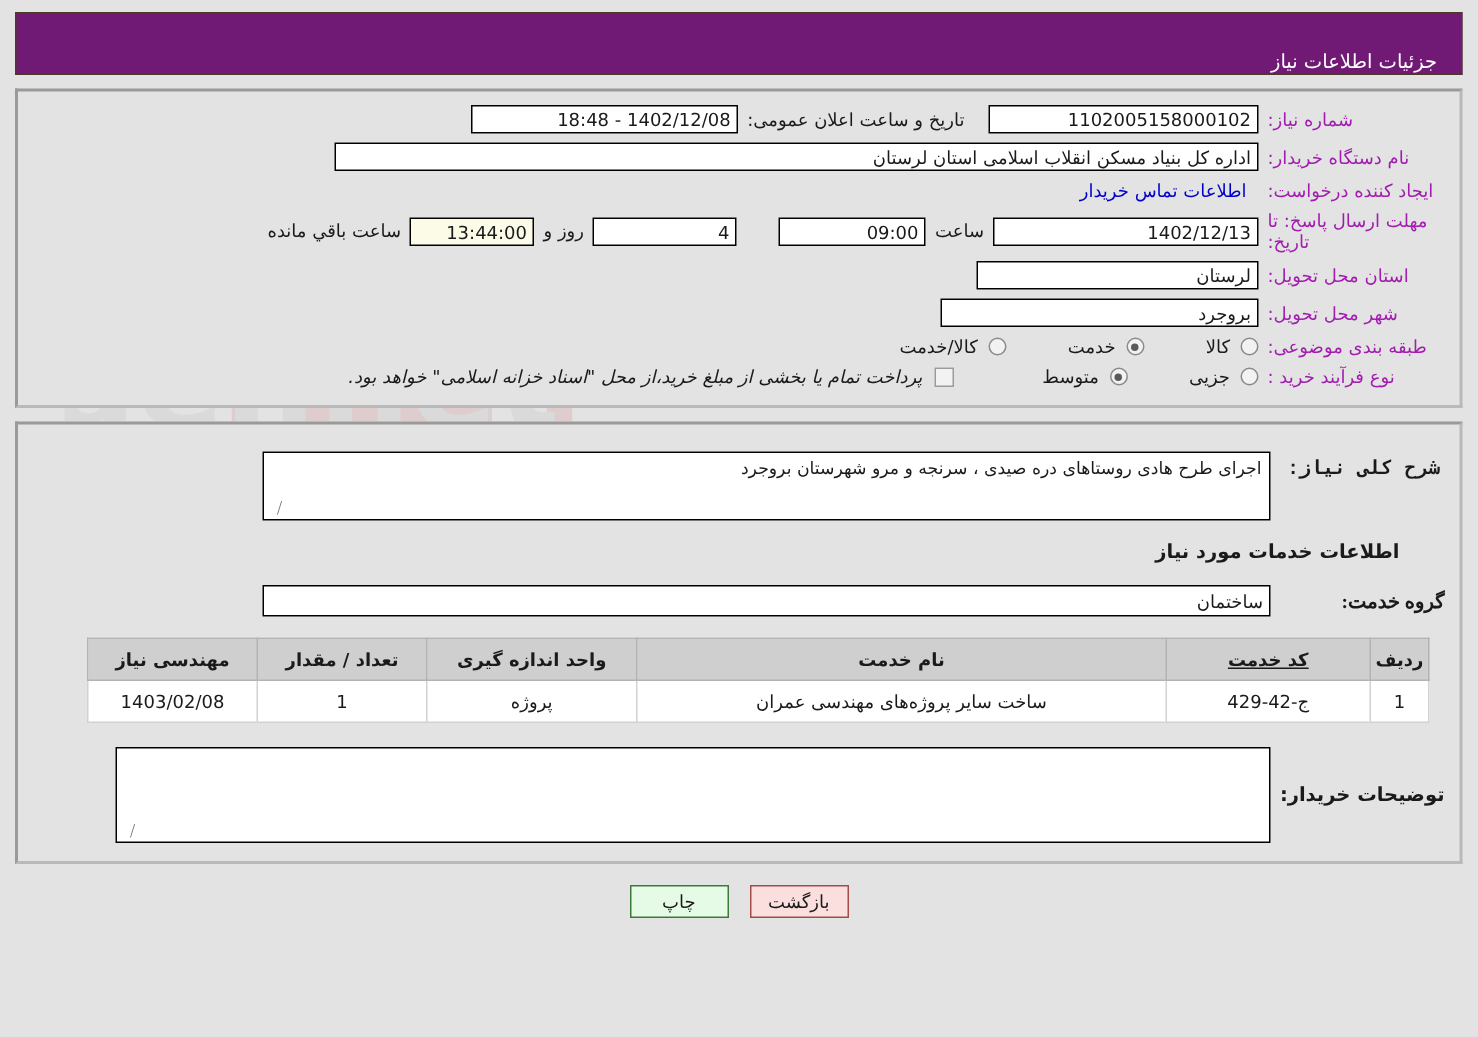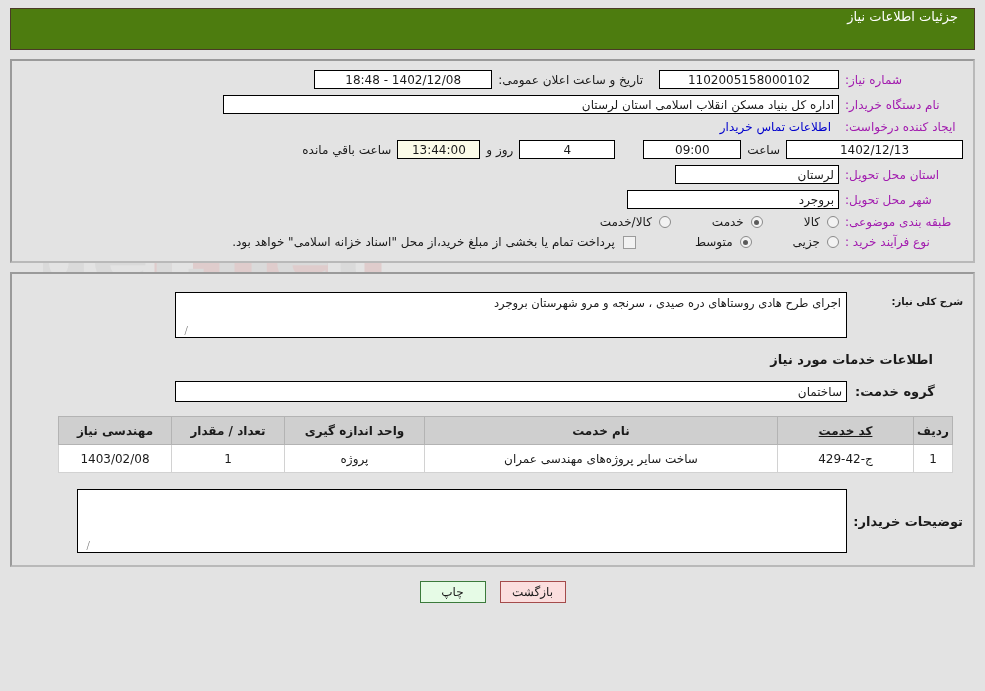--- a/index.html
+++ b/index.html
@@ -29,25 +29,25 @@
     display: flex;
     align-items: center;
     justify-content: center;
   }
   .watermark svg { opacity: 1; }
 
   
   .titlebar {
     margin: 8px 10px 0 10px;
     height: 42px;
-    background: #4d7c0f;
+    background: #701a75;
     border: 1px solid #4a3a26;
     box-sizing: border-box;
     display: flex;
-    align-items: flex-start;
+    align-items: flex-end;
     justify-content: flex-start;
     padding: 0 16px;
   }
   .titlebar .title {
     color: #ffffff;
     font-size: 13px;
     letter-spacing: .2px;
   }
 
   
@@ -82,21 +82,21 @@
 
   .fld {
     background: #ffffff;
     border: 1px solid #000000;
     height: 19px;
     line-height: 19px;
     box-sizing: border-box;
     font-size: 12px;
     padding: 0 4px;
     color: #1a1a1a;
-    text-align: center;
+    text-align: right;
     overflow: hidden;
     white-space: nowrap;
   }
   .fld.rightish { text-align: right; }
   .fld.yellow { background: #fbfbe8; }
 
   .midtext {
     font-size: 12px;
     color: #1a1a1a;
     white-space: nowrap;
@@ -155,25 +155,26 @@
 
   
   .desc-row {
     display: flex;
     flex-direction: row;
     align-items: flex-start;
     margin: 4px 0 0 0;
   }
   .desc-lbl {
     font-weight: bold;
-    font-size: 10px;
+    font-size: 13px;
     width: 108px;
-    text-align: right;
+    text-align: center;
     padding: 4px 0 0 8px;
     white-space: nowrap;
+    font-family: Liberation Mono, monospace;
   }
   .textarea {
     background: #fff;
     border: 1px solid #000;
     box-sizing: border-box;
     font-size: 11.5px;
     padding: 3px 5px;
     text-align: right;
     position: relative;
     color: #1a1a1a;
@@ -196,23 +197,24 @@
   .group-row {
     display: flex;
     flex-direction: row;
     align-items: center;
     margin-top: 14px;
   }
   .group-lbl {
     font-weight: bold;
     font-size: 13px;
     width: 108px;
-    text-align: left;
+    text-align: right;
     padding-left: 8px;
     white-space: nowrap;
+    font-family: Liberation Serif, serif;
   }
 
   
   table.grid {
     border-collapse: collapse;
     margin: 14px 10px 0 auto;
     width: 895px;
     font-size: 12px;
     background: #fff;
     table-layout: fixed;
@@ -303,32 +305,33 @@
     <div class="lbl lbl-w">نام دستگاه خریدار:</div>
     <div class="fld rightish" style="width:616px;">اداره کل بنیاد مسکن انقلاب اسلامی استان لرستان</div>
   </div>
 
   <div class="row">
     <div class="lbl lbl-w">ایجاد کننده درخواست:</div>
     <a class="linktext">اطلاعات تماس خریدار</a>
   </div>
 
   <div class="row">
+    <div class="lbl lbl-w" style="white-space:normal;line-height:14px;">مهلت ارسال پاسخ: تا تاریخ:</div>
     <div class="fld" style="width:177px;">1402/12/13</div>
     <div class="midtext">ساعت</div>
     <div class="fld" style="width:98px;">09:00</div>
     <div class="fld" style="width:96px;margin-right:28px;">4</div>
     <div class="midtext">روز و</div>
     <div class="fld yellow" style="width:83px;">13:44:00</div>
     <div class="midtext">ساعت باقي مانده</div>
   </div>
 
   <div class="row">
     <div class="lbl lbl-w">استان محل تحویل:</div>
-    <div class="fld rightish" style="width:164px;">لرستان</div>
+    <div class="fld rightish" style="width:188px;">لرستان</div>
   </div>
 
   <div class="row">
     <div class="lbl lbl-w">شهر محل تحویل:</div>
     <div class="fld rightish" style="width:212px;">بروجرد</div>
   </div>
 
   <div class="row">
     <div class="lbl lbl-w">طبقه بندی موضوعی:</div>
     <div class="radio-group">
@@ -353,21 +356,21 @@
       <div class="radio-item">
         <span class="radio-dot"></span>
         <span class="radio-label">جزیی</span>
       </div>
       <div class="radio-item">
         <span class="radio-dot on"></span>
         <span class="radio-label">متوسط</span>
       </div>
     </div>
     <span class="cbx" style="margin-right:18px;"></span>
-    <span class="midtext" style="padding:0;">پرداخت تمام یا بخشی از مبلغ خرید،از محل "اسناد خزانه اسلامی" خواهد بود.</span>
+    <span class="midtext" style="padding:0;font-style:italic;">پرداخت تمام یا بخشی از مبلغ خرید،از محل "اسناد خزانه اسلامی" خواهد بود.</span>
   </div>
 
 </div>
 
 <div class="panel panel-mid">
 
   <div class="desc-row">
     <div class="desc-lbl">شرح کلی نیاز:</div>
     <div class="textarea" style="width:672px;height:46px;">اجرای طرح هادی روستاهای دره صیدی ، سرنجه و مرو شهرستان بروجرد<span class="grip">⧹</span></div>
   </div>

